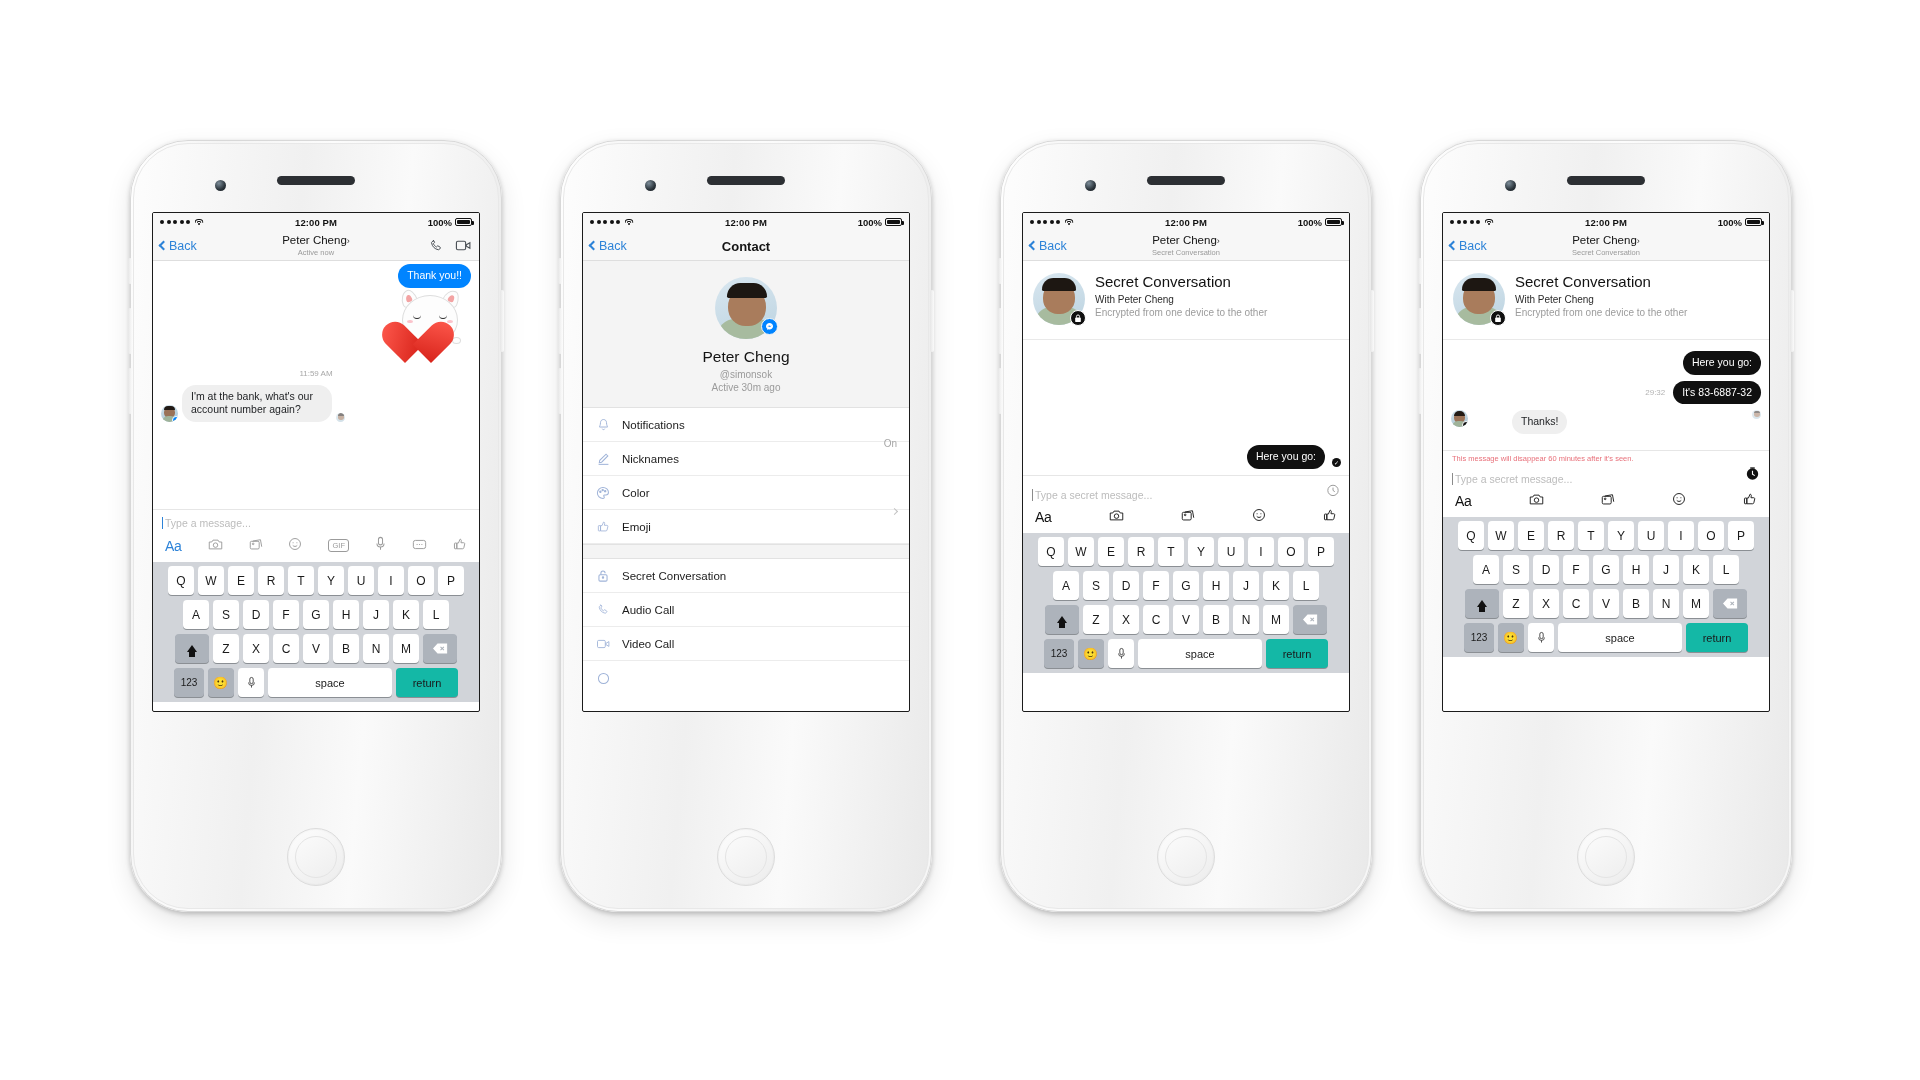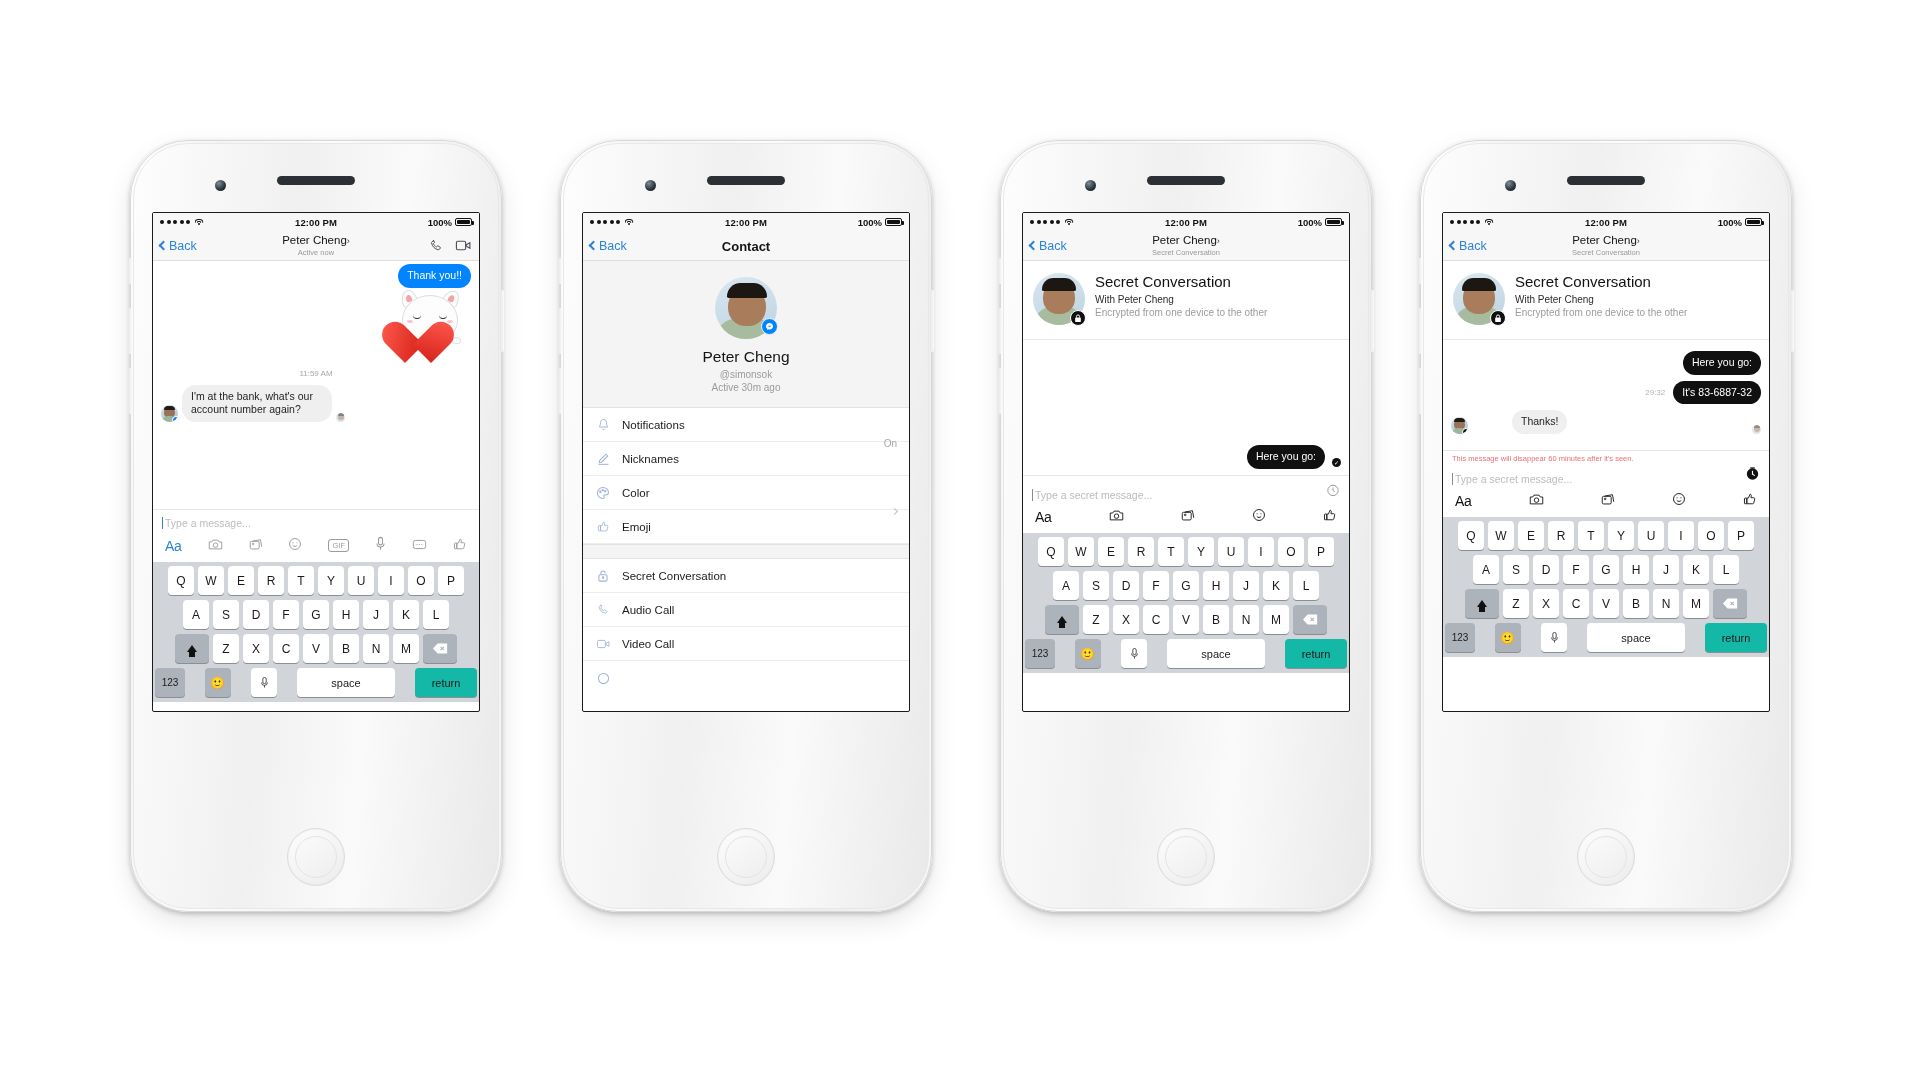--- a/index.html
+++ b/index.html
@@ -138,21 +138,21 @@
   .ctools.dark > * { color:#1d1d1d; }
 
   
   .kb { background:#d1d4d9; padding:4px 2px 5px; }
   .krow { display:flex; justify-content:center; gap:4px; margin-bottom:5px; }
   .key { background:#fff; border-radius:4px; box-shadow:0 1px 0 #8b8f94; font-size:12px; color:#1a1a1a;
          height:29px; width:26px; display:flex; align-items:center; justify-content:center; }
   .krow.r2 { padding:0 13px; }
   .krow.r3 { padding:0 0; }
   .key.wide { width:34px; background:#adb3bb; box-shadow:0 1px 0 #8b8f94; }
-  .krow.r4 { gap:20px; margin-bottom:0;align-items:center; }
+  .krow.r4 { gap:4px; margin-bottom:0;align-items:center; }
   .key.num { width:30px; background:#adb3bb; font-size:10px; }
   .key.emo, .key.mic { width:26px; }
   .key.emo { background:#adb3bb; }
   .key.space { flex:1; max-width:124px; font-size:11px; }
   .key.ret { width:62px; background:#14b8a6; font-size:11px; }
   .arrow-up { width:0;height:0;border-left:5px solid transparent;border-right:5px solid transparent;
               border-bottom:7px solid #111; position:relative; }
   .arrow-up::after { content:""; position:absolute; left:-3px; top:7px; width:6px; height:5px; background:#111; }
 
   
@@ -788,21 +788,21 @@
       </div>
 
       <div class="thread" style="height:110px; padding-top:8px;">
         <div class="row me">
           <span class="bub secret">Here you go:</span>
         </div>
         <div class="row me">
           <span class="inline-ts">29:32</span>
           <span class="bub secret">It's 83-6887-32</span>
         </div>
-        <div class="row" style="align-items:flex-end;gap:44px;">
+        <div class="row" style="align-items:flex-start;gap:44px;">
           <span class="av">
               <i class="face"></i>
               <i class="hair"></i>
               <i class="shirt"></i>
               <i class="badge lock"></i>
             </span>
           <span class="bub them">Thanks!</span>
           <span class="av" style="width:9px;height:9px;opacity:.5;margin-left:auto;">
               <i class="face" style="left:1.5px;top:1px;width:6px;height:6px;"></i>
               <i class="hair" style="left:1.5px;top:.5px;width:6px;height:2.5px;"></i>

